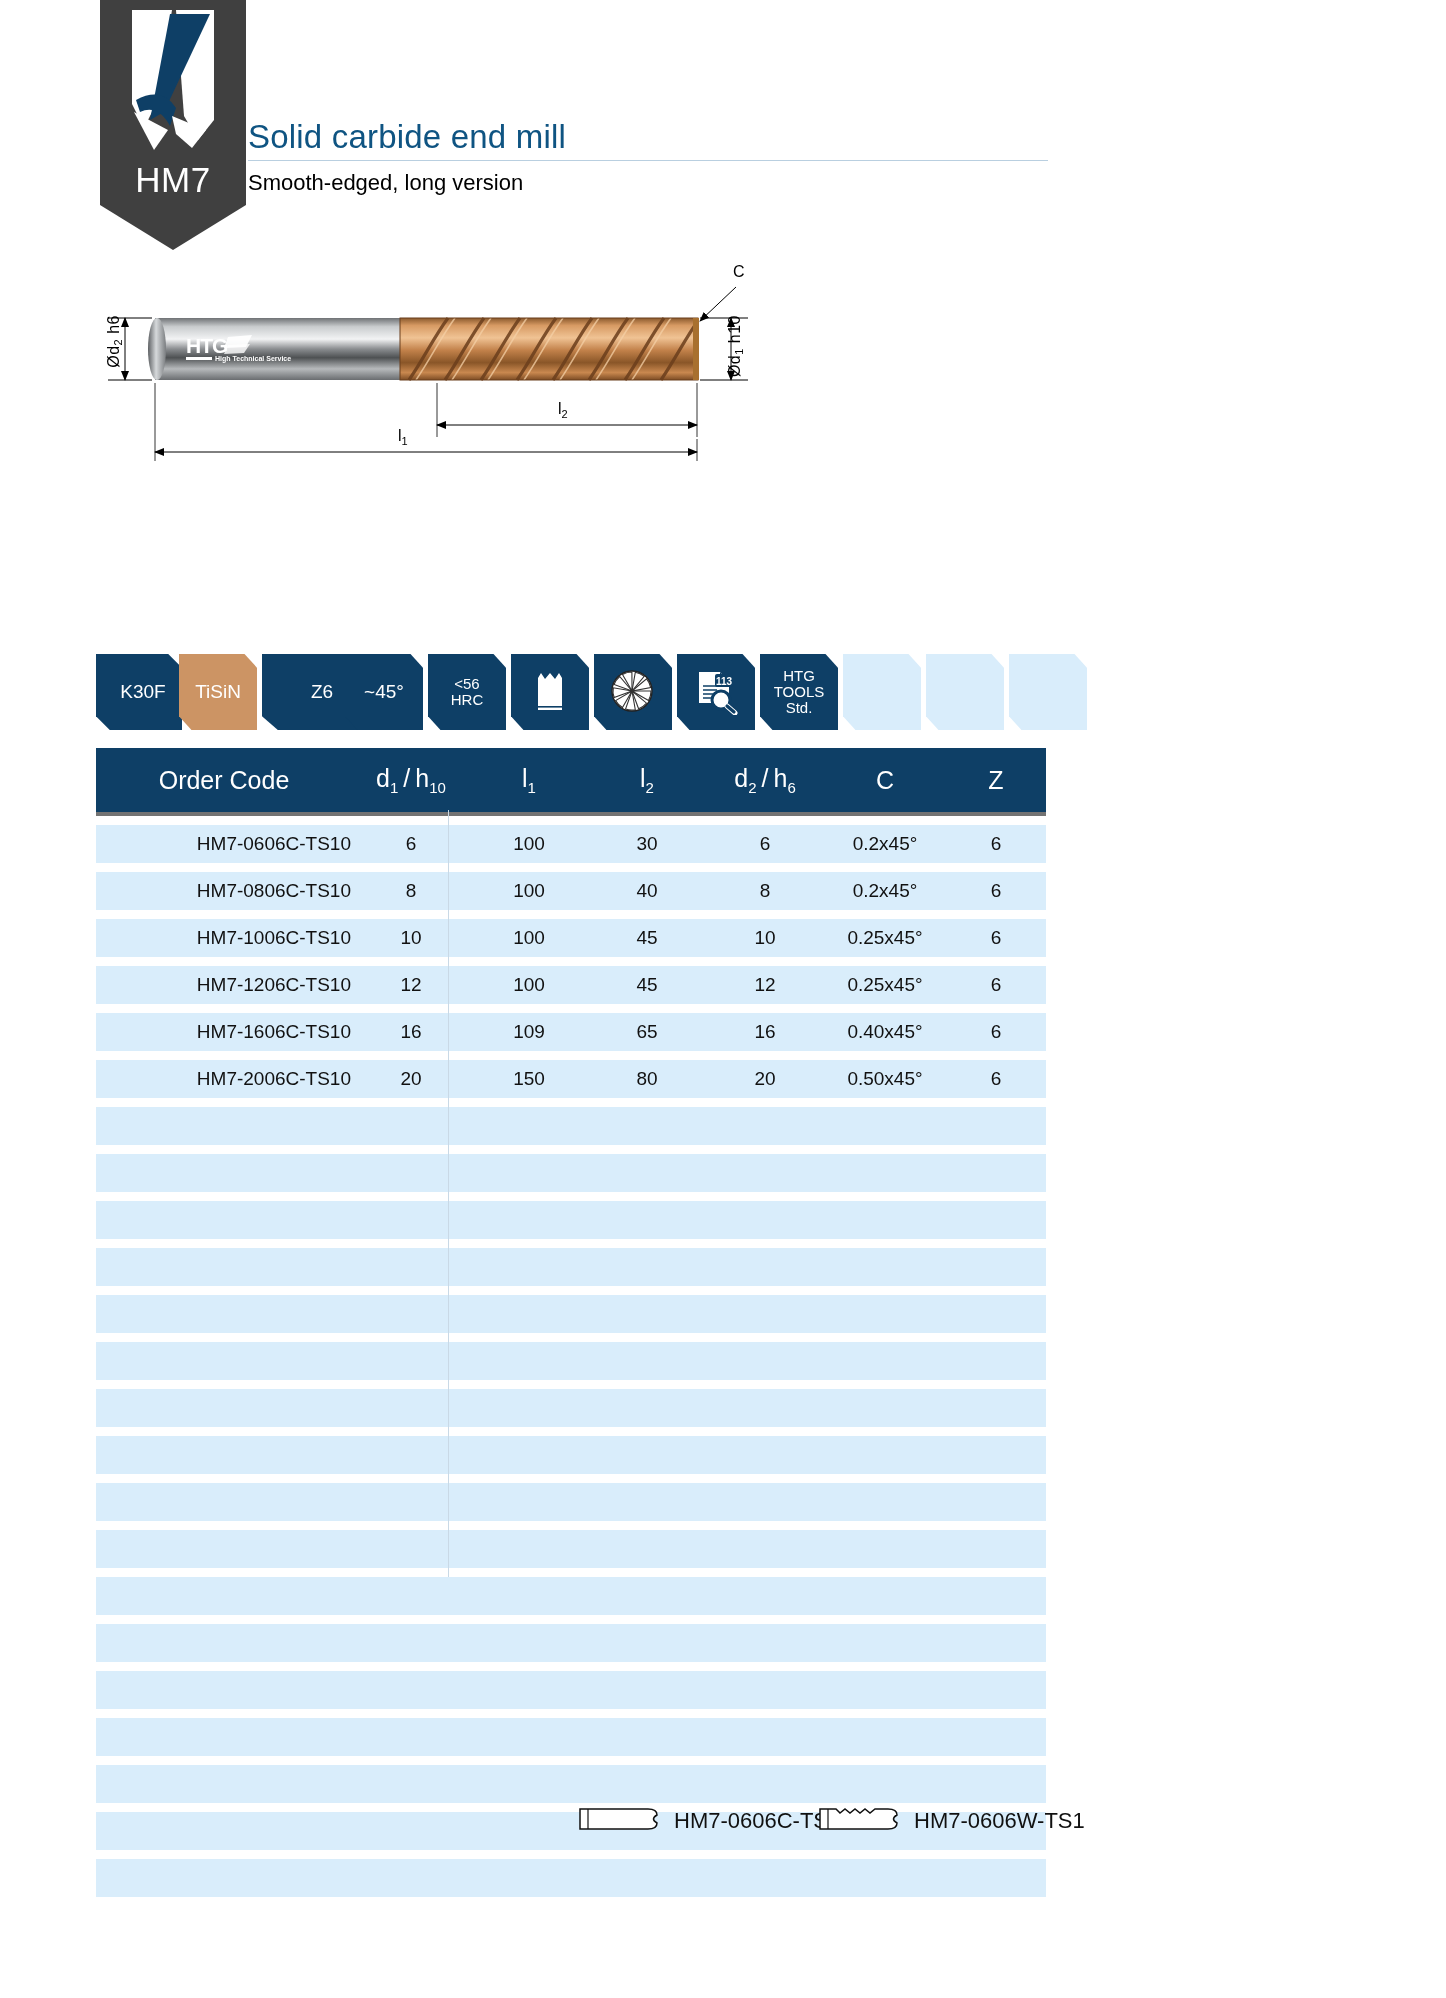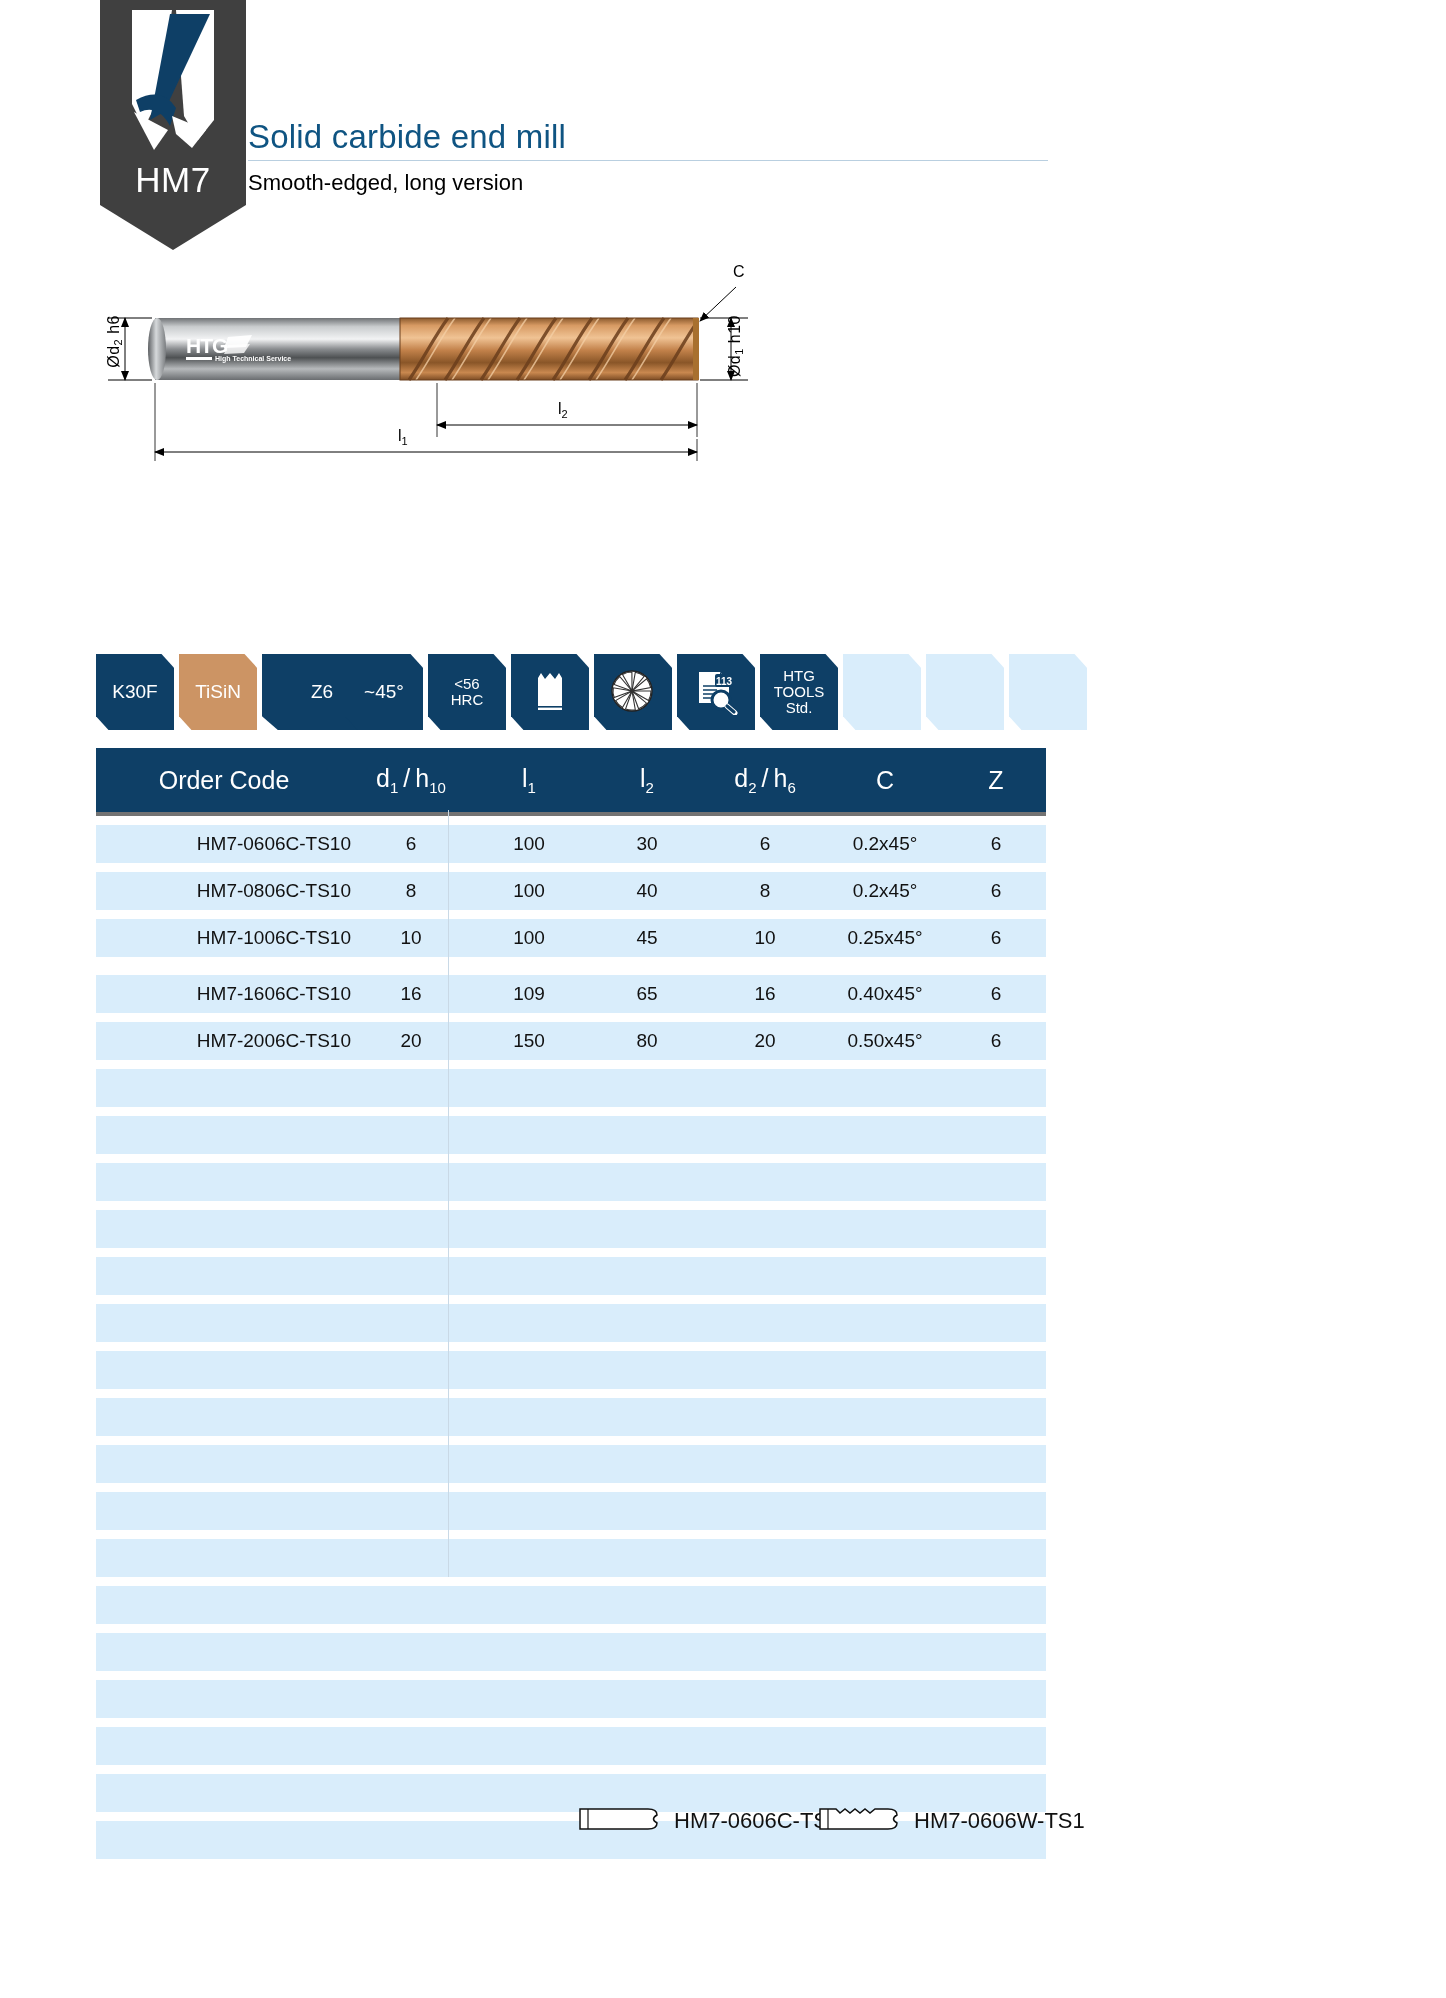--- a/index.html
+++ b/index.html
@@ -196,21 +196,21 @@
   </svg>
 
   <div class="dimtxt" style="left:105px; top:60px; writing-mode:vertical-rl; transform:rotate(180deg); letter-spacing:.5px;">Ød<sub>2</sub> h6</div>
   <div class="dimtxt" style="left:726px; top:60px; writing-mode:vertical-rl; transform:rotate(180deg); letter-spacing:.5px;">Ød<sub>1</sub> h10</div>
   <div class="dimtxt" style="left:398px; top:172px;">l<sub>1</sub></div>
   <div class="dimtxt" style="left:558px; top:145px;">l<sub>2</sub></div>
   <div class="dimtxt" style="left:733px; top:8px;">C</div>
 </div>
 
 <div id="badges">
-    <div class="badge" style="left: 0px;">
+    <div class="badge" style="left: 0px; padding-left: 8px;">
       <span style="white-space: pre-line;">K30F</span>
     </div>
     <div class="badge tan" style="left: 83px;">
       <span style="white-space: pre-line;">TiSiN</span>
     </div>
     <div class="badge" style="left: 166px; padding-left: 21px;">
       <span style="white-space: pre-line;">Z6</span>
     </div>
     <div class="badge" style="left: 249px;">
       <span style="white-space: pre-line;">~45°</span>
@@ -352,20 +352,29 @@
         </tr>
         <tr class="spacer">
           <td></td>
           <td></td>
           <td></td>
           <td></td>
           <td></td>
           <td></td>
           <td></td>
         </tr>
+        <tr class="data">
+          <td class="code">HM7-1206C-TS10</td>
+          <td>12</td>
+          <td>100</td>
+          <td>45</td>
+          <td>12</td>
+          <td>0.25x45°</td>
+          <td>6</td>
+        </tr>
         <tr class="spacer">
           <td></td>
           <td></td>
           <td></td>
           <td></td>
           <td></td>
           <td></td>
           <td></td>
         </tr>
         <tr class="data">

